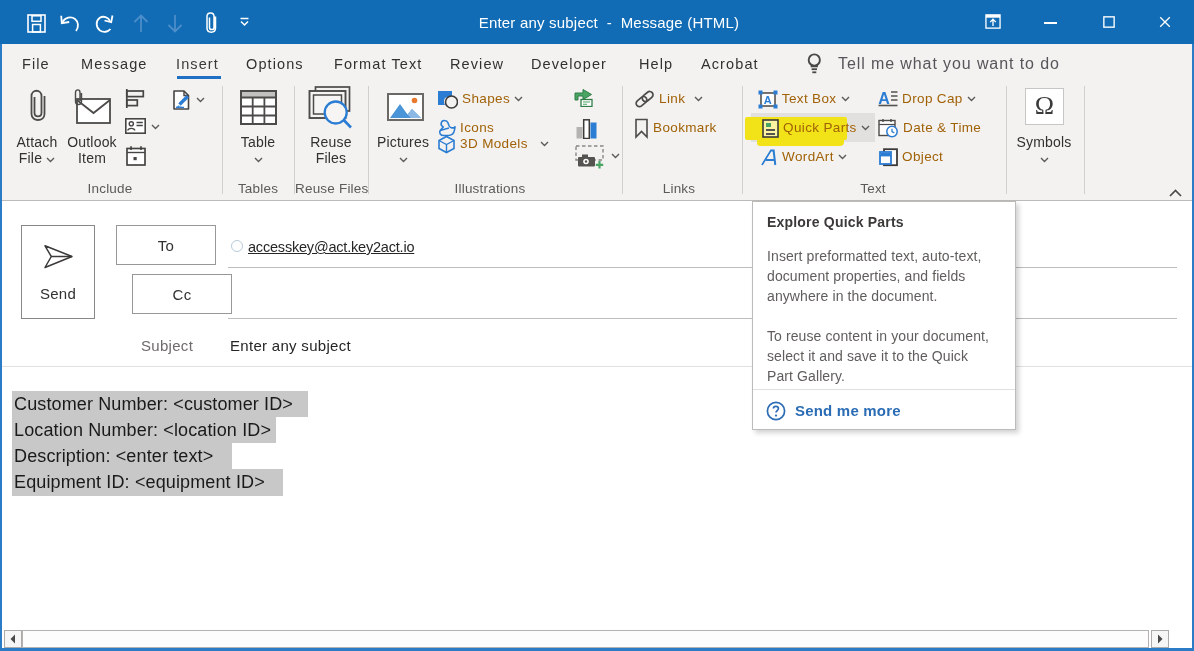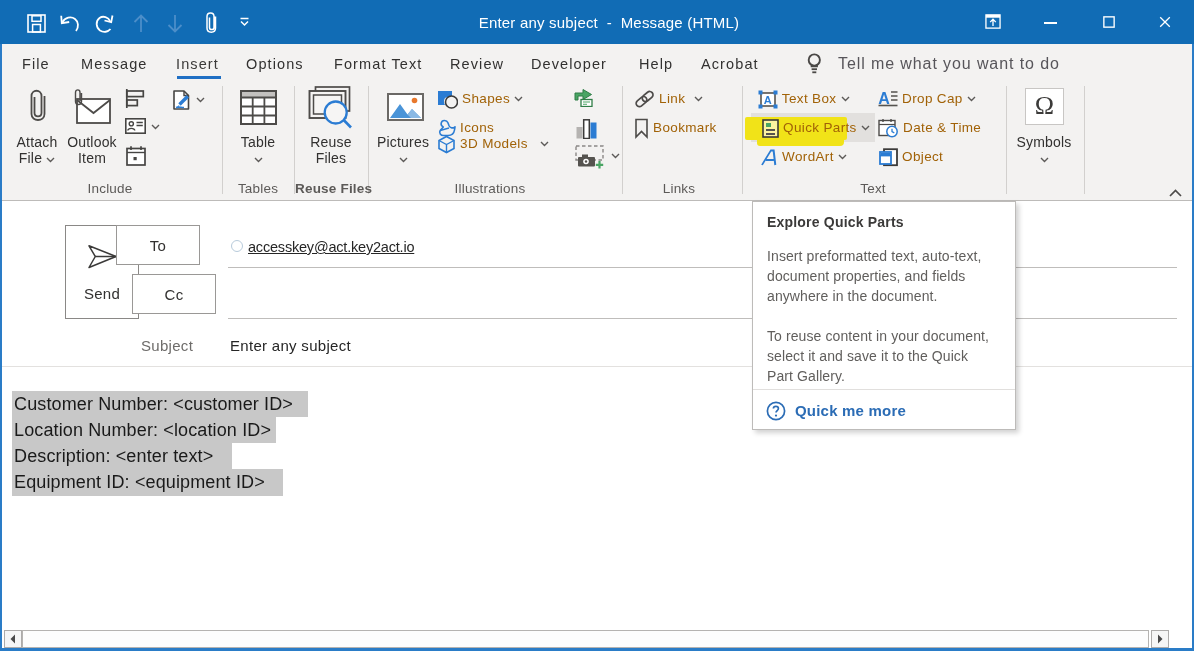--- a/index.html
+++ b/index.html
@@ -24,22 +24,22 @@
   border-bottom:1px solid #bdbbb9; }
 .gsep { position:absolute; top:4px; height:108px; width:1px; background:#d2d0ce; }
 .glabel { position:absolute; top:99px; font-size:13.5px; color:#5c5a58; text-align:center; white-space:nowrap; letter-spacing:0.2px; }
 .bt1 { position:absolute; font-size:14px; color:#323130; text-align:center; line-height:16px; white-space:nowrap; letter-spacing:0.2px; }
 .sb { position:absolute; font-size:13.5px; color:#a16207; white-space:nowrap; height:26px; line-height:26px; letter-spacing:0.35px; }
 .sb svg, .sb .ic { vertical-align:middle; }
 .chev { stroke:#5c5a58; stroke-width:1.4; fill:none; }
 .chevw { stroke:#fff; stroke-width:1.5; fill:none; }
 
 .formarea { position:absolute; left:0; top:202px; width:1194px; height:166px; background:#fff; }
-.sendbox { position:absolute; left:21px; top:23px; width:74px; height:94px; border:1px solid #8a8886; text-align:center;margin-left:44px; }
-.fieldbtn { position:absolute; left:116px; width:84px; height:40px; border:1px solid #9a9896;
+.sendbox { position:absolute; left:21px; top:23px; width:74px; height:94px; border:1px solid #8a8886; text-align:center; }
+.fieldbtn { position:absolute; left:116px; width:100px; height:40px; border:1px solid #9a9896;
   text-align:center; line-height:39px; font-size:15px; color:#323130; background:#fff; letter-spacing:0.3px; }
 .fline { position:absolute; left:228px; width:949px; height:1px; background:#bfbdbb; }
 
 .hl { position:absolute; left:12px; background:#c8c8c8; height:26px; line-height:26px;
   padding-left:2px; white-space:nowrap; font-size:18px; color:#1a1a1a; letter-spacing:0.13px; overflow:hidden; }
 
 .tooltip { position:absolute; left:752px; top:201px; width:264px; height:229px; background:#fff;
   border:1px solid #bdbbb9; box-shadow:3px 3px 5px rgba(0,0,0,0.18); font-size:14px; color:#605e5c; z-index:20; }
 .tooltip h3 { font-size:14px; color:#3b3a39; font-weight:bold; position:absolute; left:14px; top:12px; letter-spacing:0.2px; }
 .ttp { position:absolute; left:14px; line-height:20px; letter-spacing:0.1px; }
@@ -193,21 +193,21 @@
 
     <svg class="abs" style="left:308px;top:4px;" width="46" height="44" viewBox="0 0 46 44">
       <rect x="7.5" y="1" width="34" height="24" fill="none" stroke="#4d4b49" stroke-width="1.7"></rect>
       <rect x="1.5" y="5" width="36" height="27" fill="#f6f5f4" stroke="#4d4b49" stroke-width="1.9"></rect>
       <rect x="5.5" y="9" width="28" height="19" fill="none" stroke="#4d4b49" stroke-width="1.5"></rect>
       <circle cx="27.7" cy="26.5" r="11" fill="#f6f5f4" stroke="#2b7cd3" stroke-width="2.3"></circle>
       <path d="M35.7 34 L43 41.5" stroke="#2b7cd3" stroke-width="2.6"></path>
     </svg>
     <div class="bt1" style="left:303px;top:52px;width:56px;">Reuse<br>Files</div>
     <div class="gsep" style="left:368px;"></div>
-    <div class="glabel" style="left:295px;width:72px;font-weight:bold;">Reuse Files</div>
+    <div class="glabel" style="left:295px;width:72px;">Reuse Files</div>
 
     <svg class="abs" style="left:387px;top:11px;" width="37" height="28" viewBox="0 0 37 28">
       <rect x="1" y="1" width="35" height="26" fill="#fff" stroke="#6b6966" stroke-width="2"></rect>
       <path d="M3 25 L13 11 L20.5 21.5 L25 16 L34 25 Z" fill="#4a94d8"></path>
       <path d="M20.5 21.5 L25 16 L34 25 L24 25 Z" fill="#8bb9e4"></path>
       <circle cx="27.5" cy="7.5" r="2.8" fill="#e8782c"></circle>
     </svg>
     <div class="bt1" style="left:375px;top:52px;width:56px;">Pictures<br><svg width="9" height="6" viewBox="0 0 9 6" style="margin-top:4px;">
           <path d="M1 1 L4.5 4.5 L8 1" class="chev"></path>
         </svg></div>
@@ -401,21 +401,21 @@
   <div class="tooltip">
     <h3>Explore Quick Parts</h3>
     <div class="ttp" style="top:44px;">Insert preformatted text, auto-text,<br>document properties, and fields<br>anywhere in the document.</div>
     <div class="ttp" style="top:124px;">To reuse content in your document,<br>select it and save it to the Quick<br>Part Gallery.</div>
     <div class="tt-sep"></div>
     <svg class="abs" style="left:13px;top:199px;" width="20" height="20" viewBox="0 0 20 20">
       <circle cx="10" cy="10" r="8.6" fill="none" stroke="#2b6cb5" stroke-width="1.7"></circle>
       <path d="M7.4 7.6 C7.4 4.6, 12.4 4.6, 12.4 7.6 C12.4 9.6, 10 9.6, 10 11.6" fill="none" stroke="#2b6cb5" stroke-width="1.7"></path>
       <circle cx="10" cy="14.6" r="1.1" fill="#2b6cb5"></circle>
     </svg>
-    <div class="tt-more">Quick me more</div>
+    <div class="tt-more">Send me more</div>
   </div>
 
   <div class="harrow" style="left:4px;">
     <svg width="16" height="16" viewBox="0 0 16 16">
         <path d="M10 3.5 L5.5 8 L10 12.5 Z" fill="#4a4a4a"></path>
       </svg>
   </div>
   <div class="hthumb"></div>
   <div class="harrow" style="left:1151px;">
     <svg width="16" height="16" viewBox="0 0 16 16">

